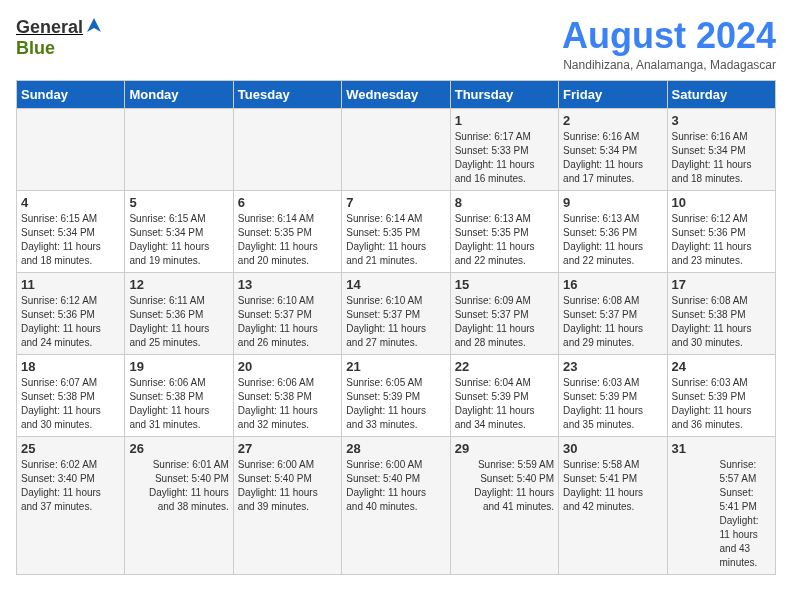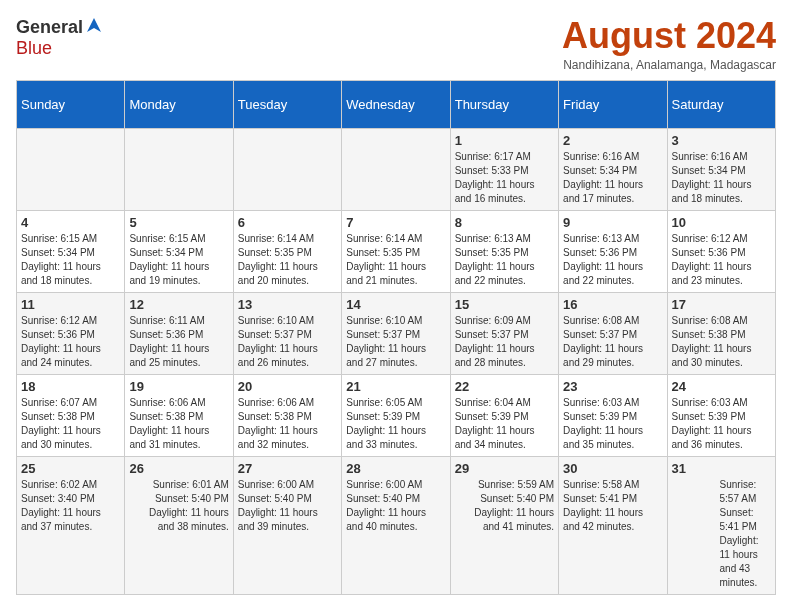--- a/index.html
+++ b/index.html
@@ -17,48 +17,49 @@
       margin-bottom: 8px;
     }
     .logo {
       display: flex;
       flex-direction: column;
       align-items: flex-start;
     }
     .logo-line {
       display: flex;
       align-items: center;
+      text-decoration: underline;
     }
     .title-section {
       text-align: right;
     }
     .main-title {
       font-size: 36px;
       font-weight: bold;
-      color: #c2410c;
+      color: #3b82f6;
       line-height: 1.1;
     }
     .subtitle {
       font-size: 12px;
       color: #555;
       margin-top: 2px;
     }
     .calendar-table {
       width: 100%;
       border-collapse: collapse;
       margin-top: 4px;
     }
     .calendar-table thead tr {
       background-color: #1565c0;
       color: white;
     }
     .calendar-table thead th {
-      padding: 16px 4px;
+      padding: 6px 4px;
       font-size: 13px;
-      font-weight: normal;
+      font-weight: bold;
       text-align: left;
       border: 1px solid #ccc;
     }
     .calendar-table tbody td {
       border: 1px solid #ccc;
       vertical-align: top;
       padding: 4px;
       font-size: 10.5px;
       color: #333;
       min-height: 80px;
@@ -92,21 +93,21 @@
   <div class="logo">
     <div class="logo-line">
       <span style="font-size:18px;font-weight:bold;color:#333;">General</span>
       <span style="display:inline-block;margin-left:2px;margin-right:2px;">
         <svg width="18" height="18" viewBox="0 0 18 18">
           <polygon points="9,2 16,16 9,12 2,16" fill="#1565c0"></polygon>
         </svg>
       </span>
     </div>
     <div>
-      <span style="font-size:18px;font-weight:normal;color:#b91c1c;">Blue</span>
+      <span style="font-size:18px;font-weight:bold;color:#4d7c0f;">Blue</span>
     </div>
   </div>
   <div class="title-section">
     <div class="main-title">August 2024</div>
     <div class="subtitle">Nandihizana, Analamanga, Madagascar</div>
   </div>
 </div>
 
 <table class="calendar-table">
   <thead>

